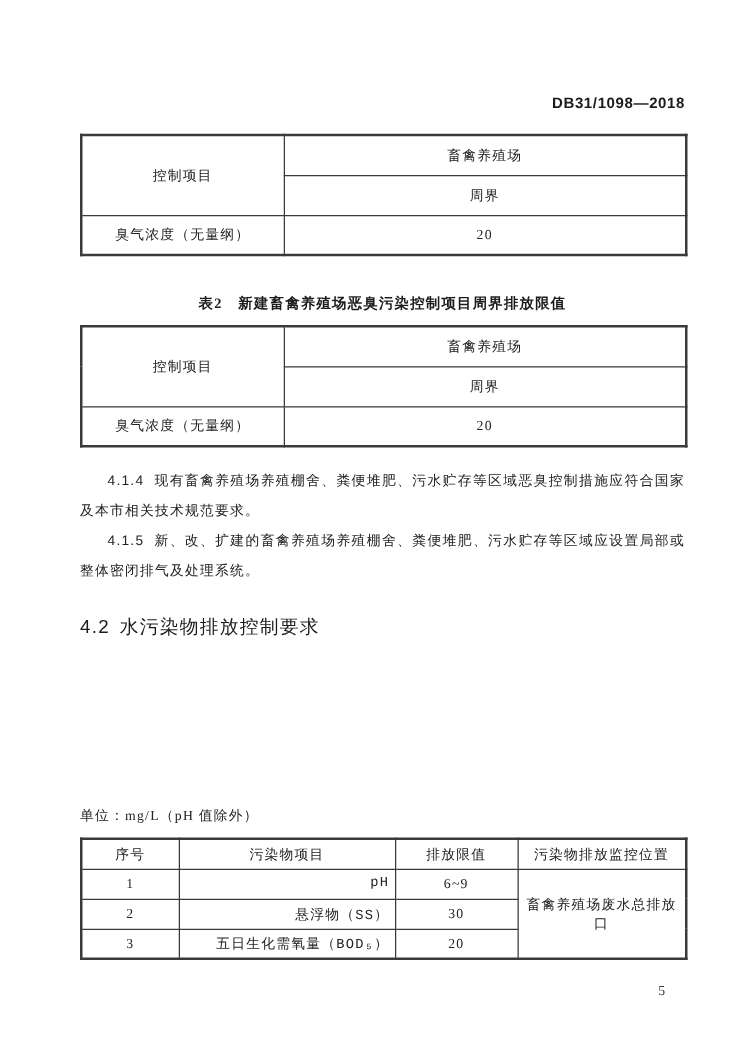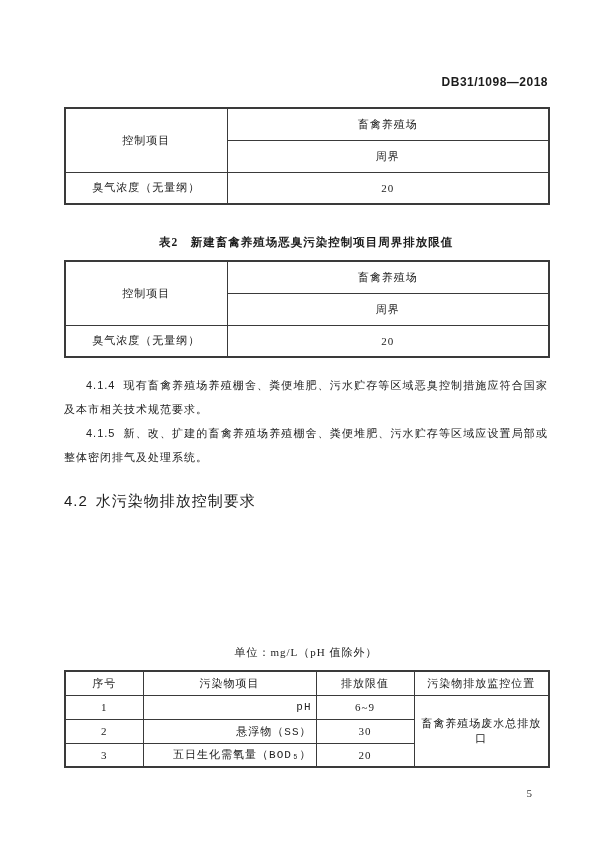--- a/index.html
+++ b/index.html
@@ -71,21 +71,21 @@
     color: #1c1c1c;
   }
   .caption-t2 { top: 223px; }
   .caption-t3 { top: 612px; }
 
   .unit-note {
     position: absolute;
     left: 64px;
     width: 484px;
     top: 633px;
-    text-align: center;
+    text-align: left;
     font-size: 11px;
     letter-spacing: 1px;
     color: #222222;
   }
 
   
   .clause {
     position: absolute;
     left: 64px;
     width: 484px;

